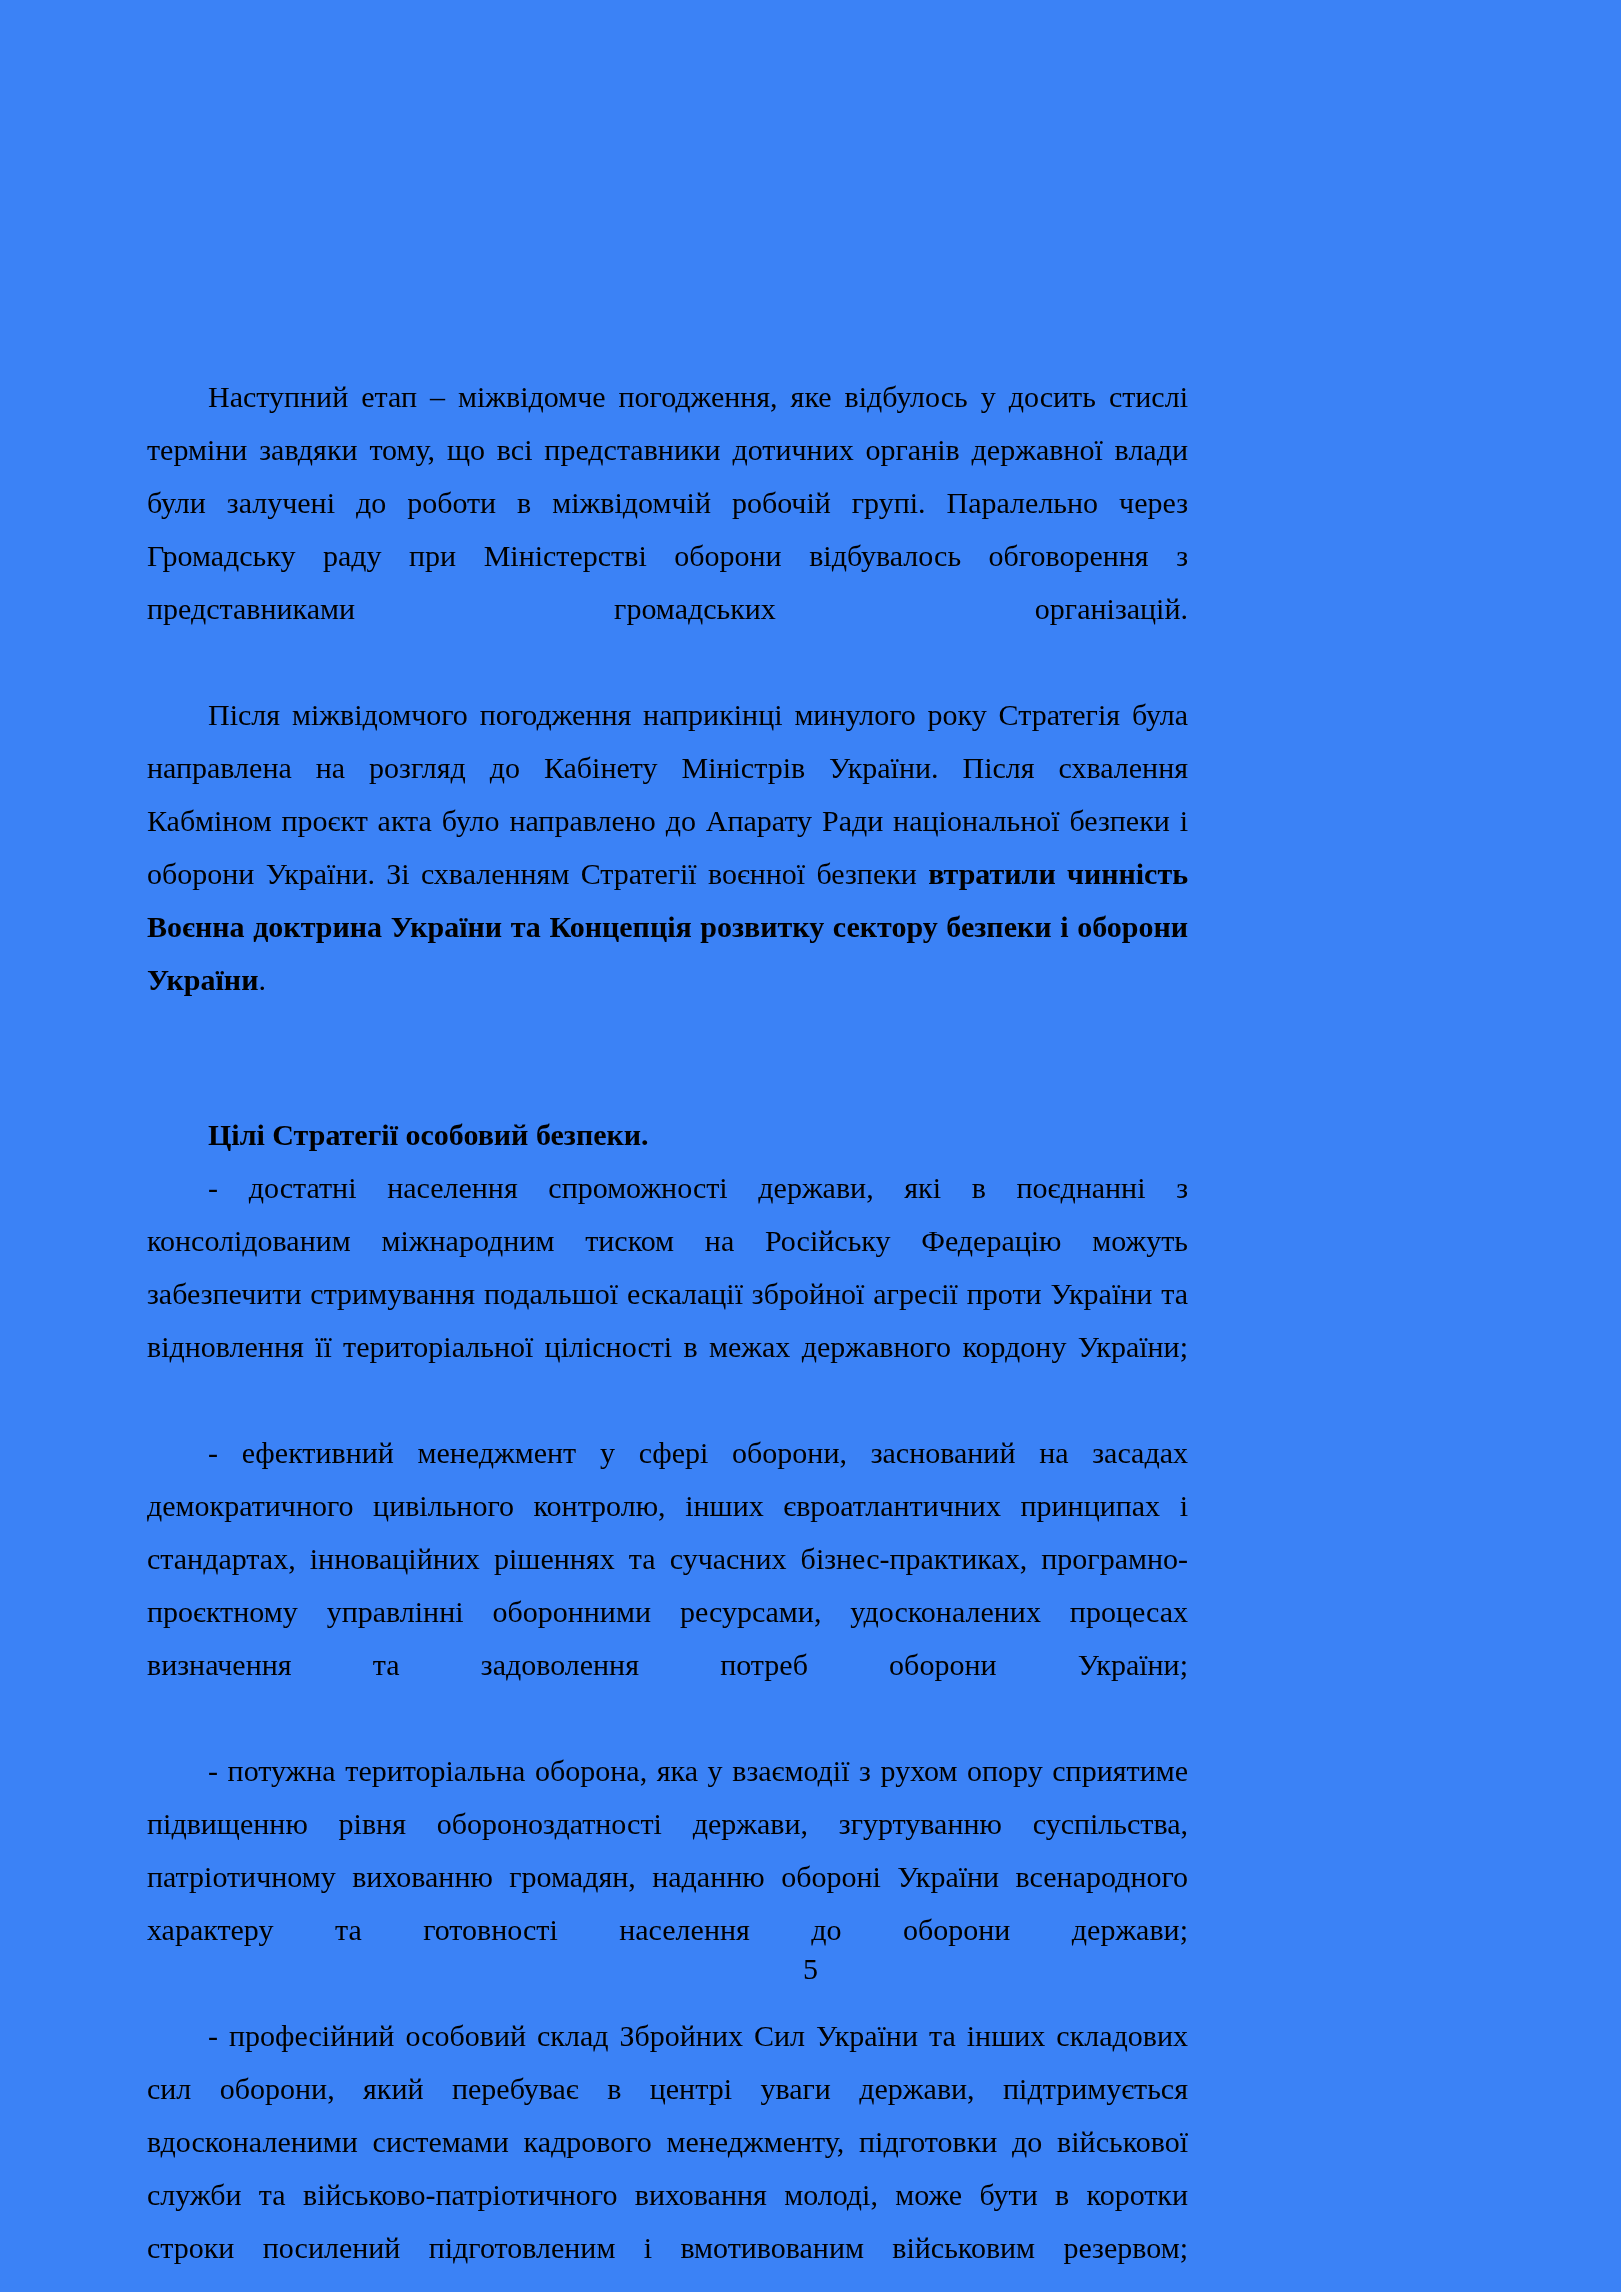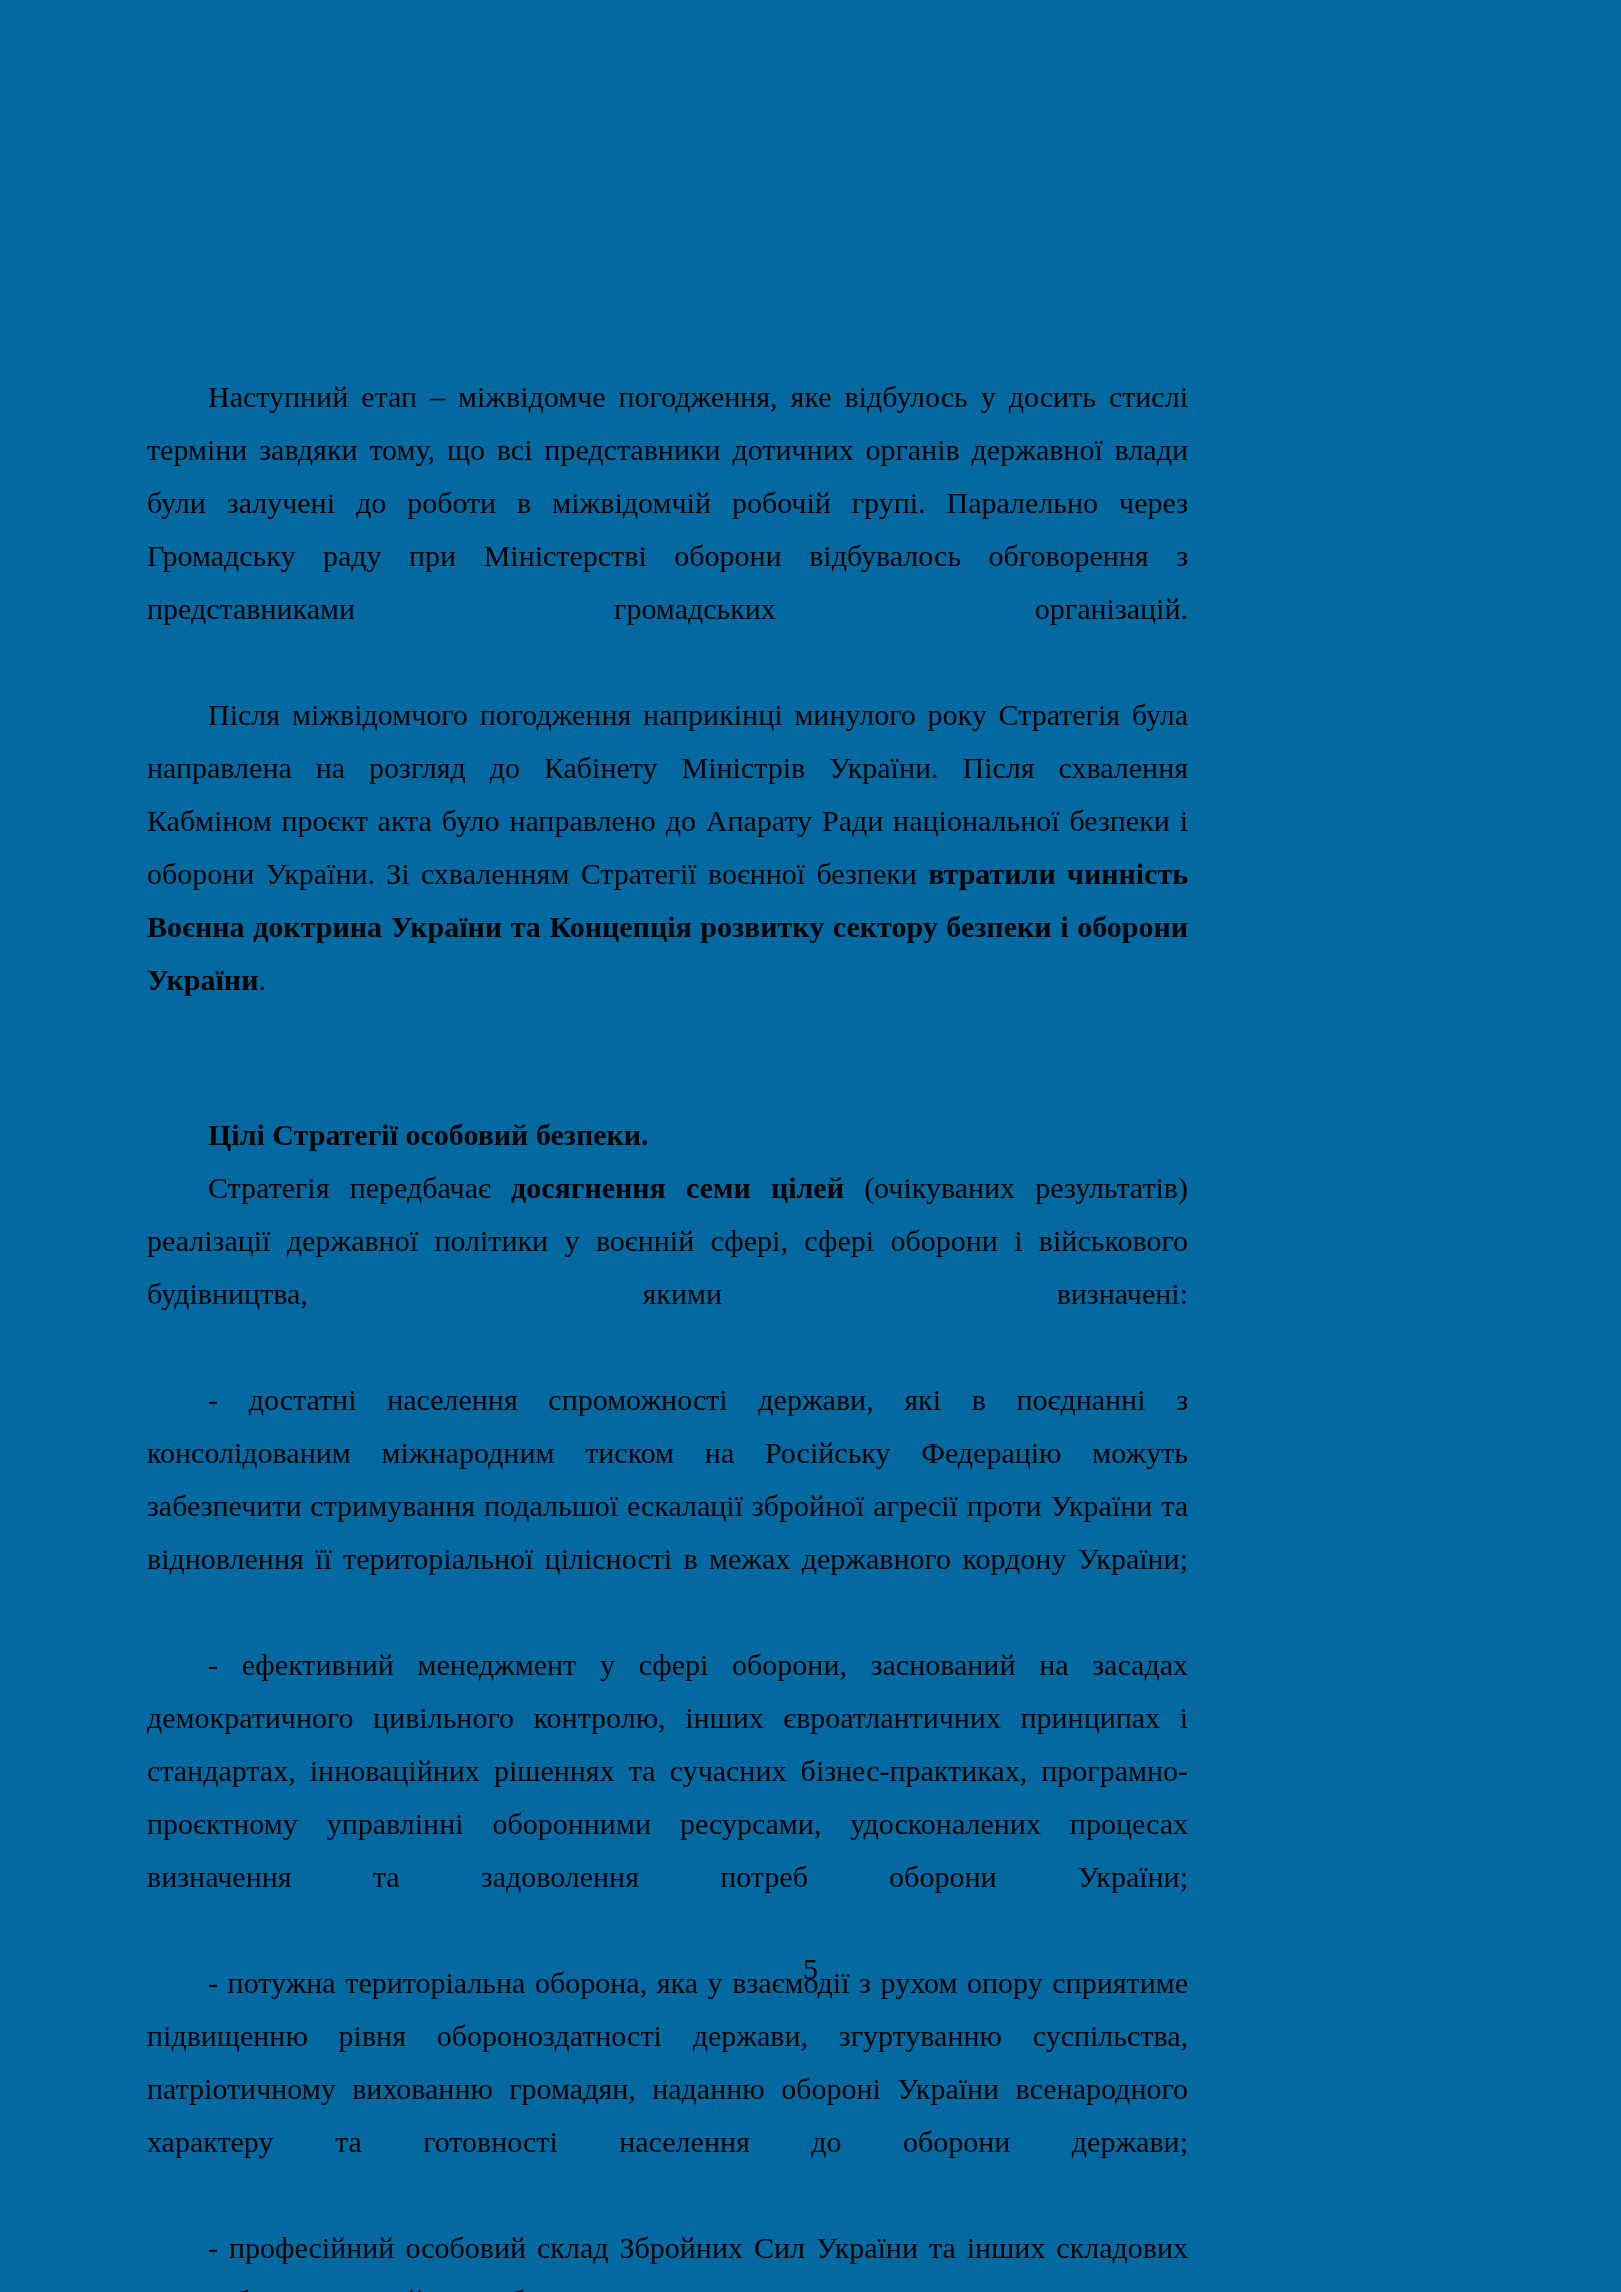--- a/index.html
+++ b/index.html
@@ -5,21 +5,21 @@
 <style>
   html, body {
     margin: 0;
     padding: 0;
     background: #ffffff;
   }
   .page {
     position: relative;
     width: 1621px;
     height: 2293px;
-    background: #0369a1;
+    background: #3b82f6;
     margin: 0 auto;
     overflow: hidden;
     font-family: "Liberation Serif", "DejaVu Serif", serif;
     color: #000000;
   }
   .content {
     position: absolute;
     left: 147px;
     top: 370px;
     width: 1041px;
@@ -73,21 +73,20 @@
 
 <div class="page">
 
   <div class="content">
 
   <p class="para"><span>Наступний етап – міжвідомче погодження, яке відбулось у досить  стислі терміни завдяки тому, що всі представники дотичних органів державної влади були залучені до роботи в міжвідомчій робочій групі. Паралельно через Громадську раду при Міністерстві оборони відбувалось обговорення з представниками громадських організацій.</span></p>
       <p class="para"><span>Після міжвідомчого погодження наприкінці минулого року Стратегія була направлена на розгляд до Кабінету Міністрів України. Після схвалення Кабміном проєкт акта було направлено до Апарату Ради національної безпеки і оборони України. Зі схваленням Стратегії воєнної безпеки </span><span class="b">втратили чинність Воєнна доктрина України та Концепція розвитку сектору безпеки і оборони України</span><span>.</span></p>
       <div class="heading-block">
         <p class="heading"><span class="b">Цілі Стратегії особовий безпеки.</span></p>
       </div>
-      <p class="para"><span>Стратегія передбачає </span><span class="b">досягнення семи цілей</span><span> (очікуваних результатів) реалізації державної політики у воєнній сфері, сфері оборони і військового будівництва, якими визначені:</span></p>
       <p class="para bullet"><span>- достатні населення спроможності держави, які в поєднанні з консолідованим міжнародним тиском на Російську Федерацію можуть забезпечити стримування подальшої ескалації збройної агресії проти України та відновлення її територіальної цілісності в межах державного кордону України;</span></p>
       <p class="para bullet"><span>- ефективний менеджмент у сфері оборони, заснований на засадах демократичного цивільного контролю, інших євроатлантичних принципах і стандартах, інноваційних рішеннях та сучасних бізнес-практиках, програмно-проєктному управлінні оборонними ресурсами, удосконалених процесах визначення та задоволення потреб оборони України;</span></p>
       <p class="para bullet"><span>- потужна територіальна оборона, яка у взаємодії з рухом опору сприятиме підвищенню рівня обороноздатності держави, згуртуванню суспільства, патріотичному вихованню громадян, наданню обороні України всенародного характеру та готовності населення до оборони держави;</span></p>
       <p class="para bullet"><span>- професійний особовий склад Збройних Сил України та інших складових сил оборони, який перебуває в центрі уваги держави, підтримується вдосконаленими системами кадрового менеджменту, підготовки до військової служби та військово-патріотичного виховання молоді, може бути в коротки строки посилений підготовленим і вмотивованим військовим резервом;</span></p>
     </div>
 
   <div class="pagenum">5</div>
 
 </div>
 

